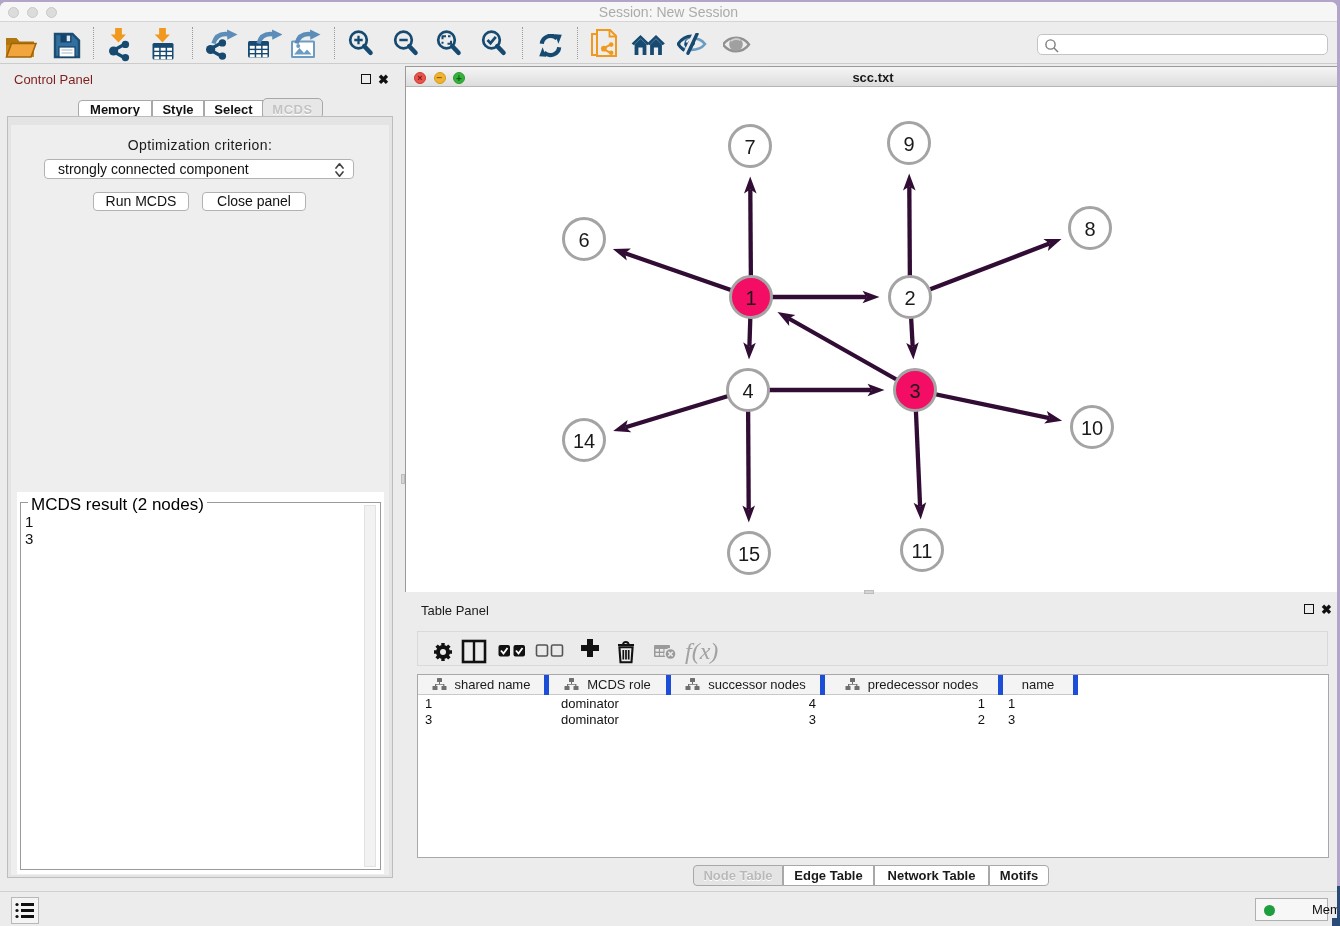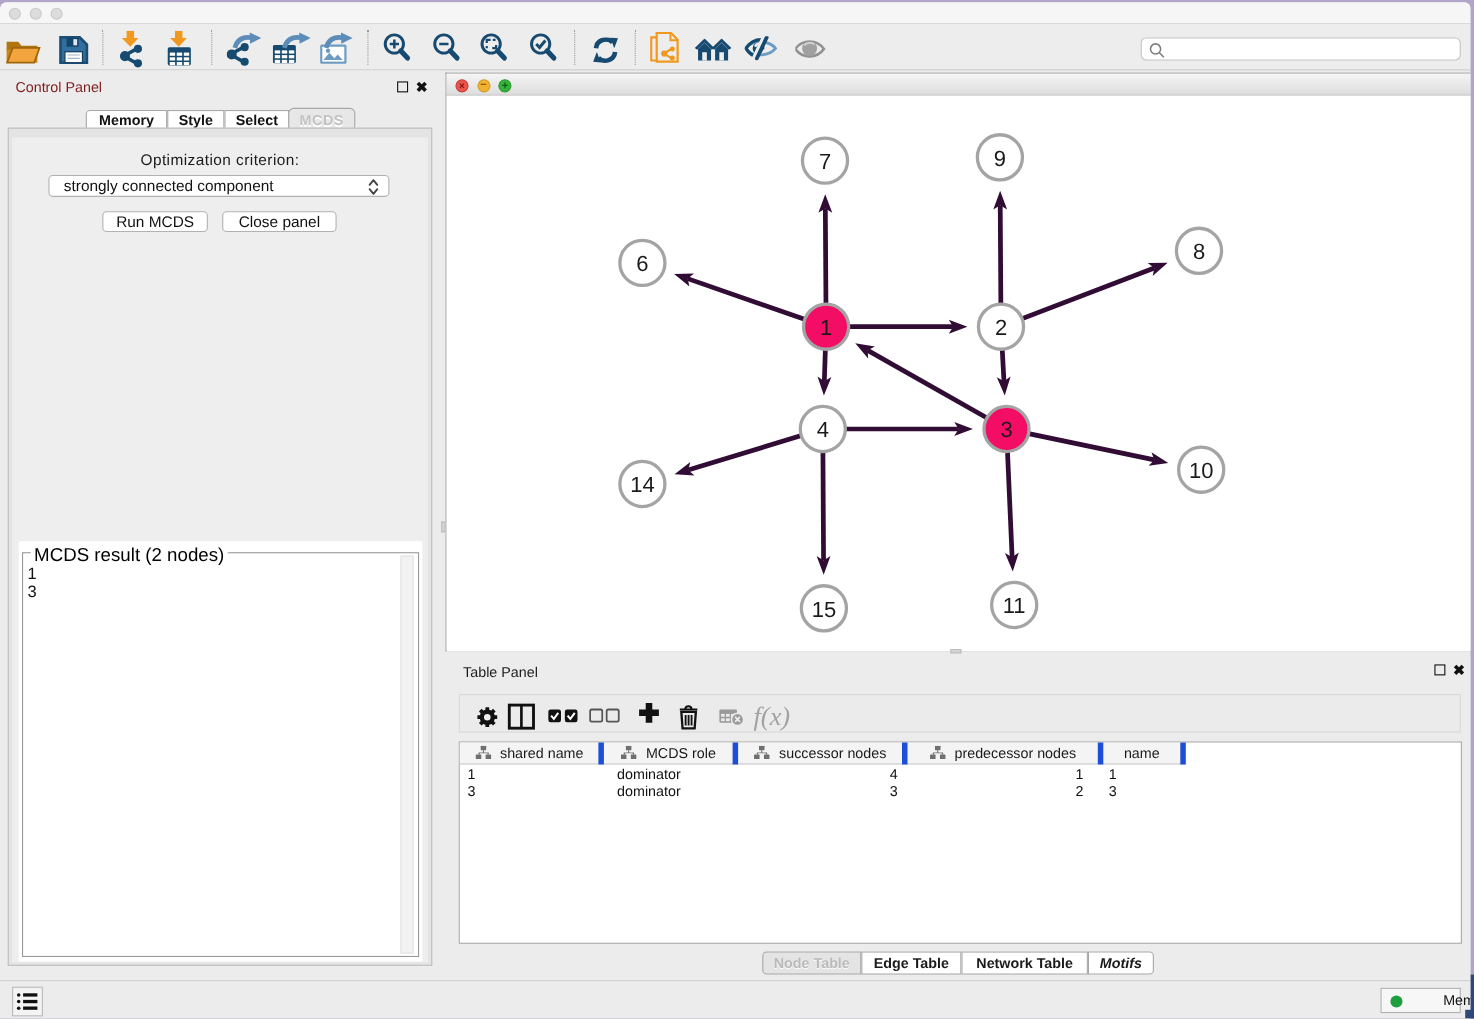--- a/index.html
+++ b/index.html
@@ -58,20 +58,21 @@
 #rightstrip { position:absolute; right:0; top:0; width:3px; height:926px; background:#b3a5c9; }
 #rightstrip .blue { position:absolute; bottom:0; width:3px; height:40px; background:#2c4a78; }
 </style>
 </head>
 <body>
 <div id="win">
   <div id="titlebar">
     <div class="tl t1"></div>
       <div class="tl t2"></div>
       <div class="tl t3"></div>
+    <div id="titletext">Session: New Session</div>
   </div>
   <div id="toolbar">
       <div class="tbsep" style="left:93px"></div>
       <div class="tbsep" style="left:192px"></div>
       <div class="tbsep" style="left:334px"></div>
       <div class="tbsep" style="left:522px"></div>
       <div class="tbsep" style="left:577px"></div>
       <svg class="tbi" style="left:5px;top:10px;height:27px" width="32" height="27" viewBox="0 0 32 27">
 <path d="M1 6 h10.5 l3 3.5 H29 v5 H1 z" fill="#b1750d"></path>
 <rect x="1" y="13" width="28" height="12" fill="#c8871a"></rect>
@@ -268,20 +269,21 @@
         <div style="position:absolute; left:4px; top:11px; font-size:15px; color:#111; line-height:16.5px;">1<br>3</div>
         <div id="resultscroll"></div>
       </div>
     </div>
   </div>
   <div id="netwin">
     <div id="nettitle">
       <div class="mac" style="left:8px; background:#e9544d; border:1px solid #ce3a34; color:#7e1410; font-size:9px; font-weight:bold; text-align:center; line-height:11px;">×</div>
       <div class="mac" style="left:27.5px; background:#f0b32f; border:1px solid #d69a23; color:#8a5d00; font-size:10px; font-weight:bold; text-align:center; line-height:10px;">−</div>
       <div class="mac" style="left:47px; background:#36b13b; border:1px solid #2a9b30; color:#0e5e13; font-size:10px; font-weight:bold; text-align:center; line-height:11px;">+</div>
+      <div class="txt">scc.txt</div>
     </div>
     <div id="netcanvas">
         <svg style="display:block" width="934" height="505" viewBox="0 0 934 505" font-family="Liberation Sans, sans-serif">
           <line x1="345.0" y1="210.0" x2="344.3" y2="102.5" stroke="#310c34" stroke-width="4.3"></line>
           <polygon points="344.2,89.5 350.6,106.5 344.3,102.5 338.0,106.5" fill="#310c34"></polygon>
           <line x1="345.0" y1="210.0" x2="219.1" y2="166.3" stroke="#310c34" stroke-width="4.3"></line>
           <polygon points="206.8,162.0 224.9,161.6 219.1,166.3 220.8,173.5" fill="#310c34"></polygon>
           <line x1="345.0" y1="210.0" x2="460.5" y2="210.0" stroke="#310c34" stroke-width="4.3"></line>
           <polygon points="473.5,210.0 456.5,216.3 460.5,210.0 456.5,203.7" fill="#310c34"></polygon>
           <line x1="345.0" y1="210.0" x2="343.4" y2="259.5" stroke="#310c34" stroke-width="4.3"></line>
@@ -440,21 +442,21 @@
         <div class="td" style="left:143px;">dominator</div>
         <div class="td" style="left:253px; width:145px; text-align:right;">3</div>
         <div class="td" style="left:407px; width:160px; text-align:right;">2</div>
         <div class="td" style="left:590px;">3</div>
       </div>
     </div>
     <div id="btabs">
       <div class="btab" style="left:0; width:90px; background:#e4e4e4; color:#b9b9b9; text-shadow:0 1px 0 #fff; border-radius:4px 0 0 4px; font-weight:bold;">Node Table</div>
       <div class="btab" style="left:90px; width:91px;">Edge Table</div>
       <div class="btab" style="left:181px; width:115px;">Network Table</div>
-      <div class="btab" style="left:296px; width:60px; border-radius:0 4px 4px 0;font-style:italic;">Motifs</div>
+      <div class="btab" style="left:296px; width:60px; border-radius:0 4px 4px 0;">Motifs</div>
     </div>
   </div>
   <div id="statusbar">
     <div id="listbtn"><svg width="26" height="25" viewBox="0 0 26 25">
           <g fill="#111">
             <circle cx="5" cy="6.5" r="1.6"></circle>
             <circle cx="5" cy="12.5" r="1.6"></circle>
             <circle cx="5" cy="18.5" r="1.6"></circle>
             <rect x="9" y="5" width="13" height="3"></rect>
             <rect x="9" y="11" width="13" height="3"></rect>

